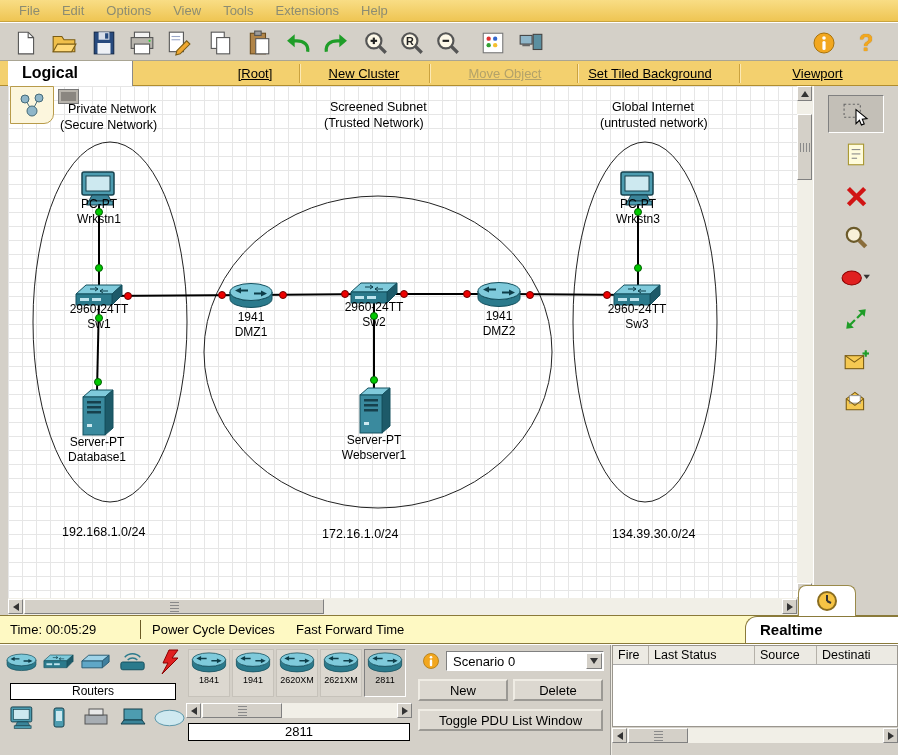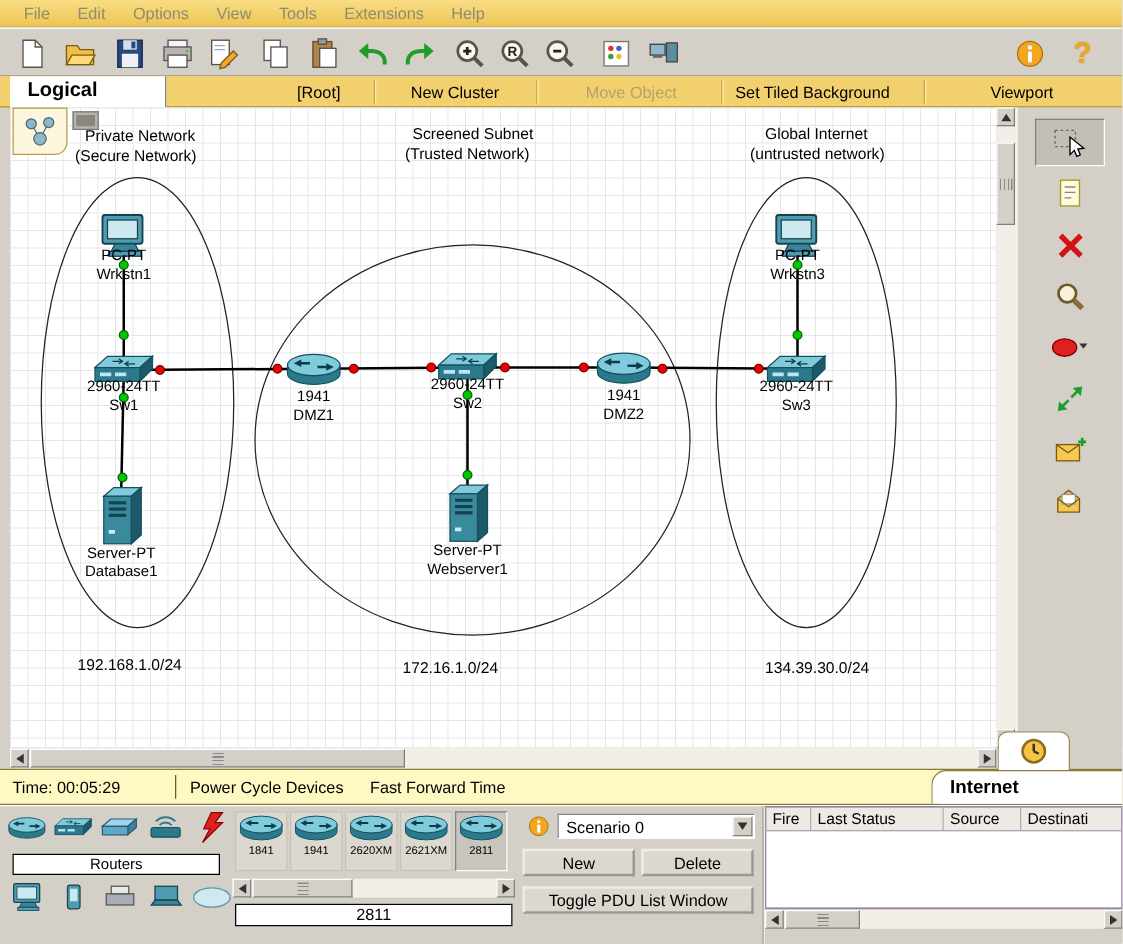--- a/index.html
+++ b/index.html
@@ -12,21 +12,21 @@
   .menu-item{padding:2px 11px;color:#8c8c72;font-size:13px;cursor:default;}
 
   
   .toolbar{position:absolute;left:0;top:22px;width:100%;height:39px;background:#d4d0c8;border-top:1px solid #fff;border-bottom:1px solid #a9a593;}
   .tbtn{position:absolute;top:5px;width:32px;height:30px;background:transparent;border:1px solid transparent;display:flex;align-items:center;justify-content:center;cursor:pointer;}
   .help-glyph{font-size:24px;font-weight:bold;color:#f2a71f;text-shadow:0 0 1px #a8730c;}
 
   
   .logicalbar{position:absolute;left:0;top:61px;width:100%;height:25px;background:#f3d06e;border-bottom:1px solid #b08d2f;}
   .logical-tab{position:absolute;left:8px;top:0;width:125px;height:25px;background:#fff;font-weight:bold;font-size:16px;padding:3px 0 0 14px;border-right:1px solid #8a8a8a;}
-  .lb-btn{position:absolute;top:0;height:24px;line-height:25px;text-align:center;font-size:13px;cursor:pointer;}
+  .lb-btn{position:absolute;top:0;height:40px;line-height:25px;text-align:center;font-size:13px;cursor:pointer;text-decoration:underline;}
   .lb-btn.disabled{color:#b3a269;text-align:center;}
   .lb-sep{position:absolute;top:3px;width:1px;height:19px;background:#fce9b4;box-shadow:-1px 0 0 #caa23f;}
 
   
   .canvas{position:absolute;left:8px;top:86px;width:789px;height:512px;background-color:#fff;
     background-image:linear-gradient(#e6e6e6 1px,transparent 1px),linear-gradient(90deg,#e6e6e6 1px,transparent 1px);
     background-size:14px 14px;}
   .zone{fill:none;stroke:#222;stroke-width:1;}
   .link{stroke:#000;stroke-width:2;}
   .dev-label{fill:#000;font-size:12px;text-anchor:middle;font-family:"Liberation Sans",sans-serif;}
@@ -451,21 +451,21 @@
         <span class="tri-right"></span>
       </div>
   </div>
 
   <div class="realtimebar">
     <span class="rt-time">Time: 00:05:29</span>
     <span class="rt-sep"></span>
     <span class="rt-btn" style="left:152px">Power Cycle Devices</span>
     <span class="rt-btn" style="left:296px">Fast Forward Time</span>
     <div class="rt-tab">
-      <span class="rt-mode">Internet</span>
+      <span class="rt-mode">Realtime</span>
     </div>
     <div class="rt-clock-tab">
       <svg width="24" height="24" viewBox="0 0 24 24">
           <circle cx="12" cy="12" r="9" fill="#f6c445" stroke="#8a6d1f" stroke-width="2"></circle>
           <line x1="12" y1="12" x2="12" y2="6" stroke="#333" stroke-width="2"></line>
           <line x1="12" y1="12" x2="16" y2="14" stroke="#333" stroke-width="2"></line>
         </svg>
     </div>
   </div>
 

